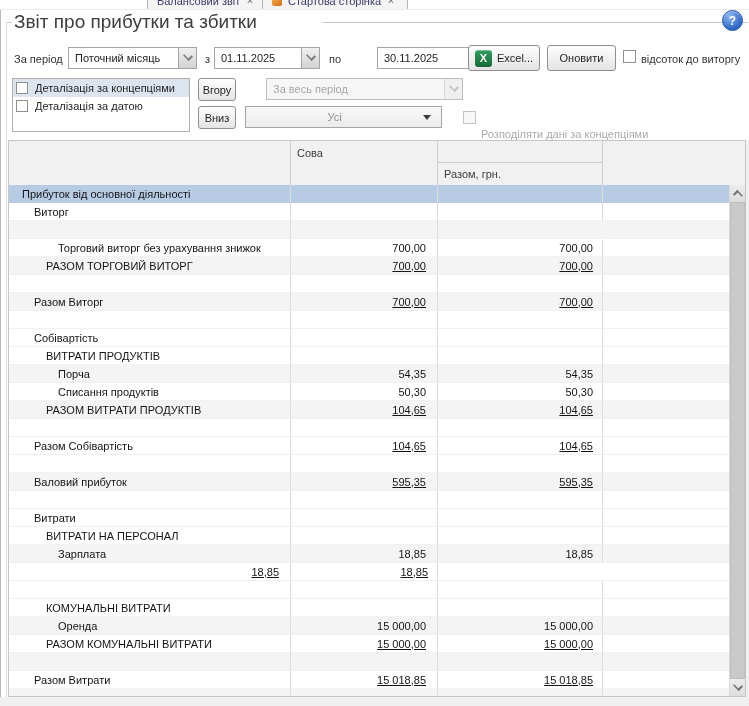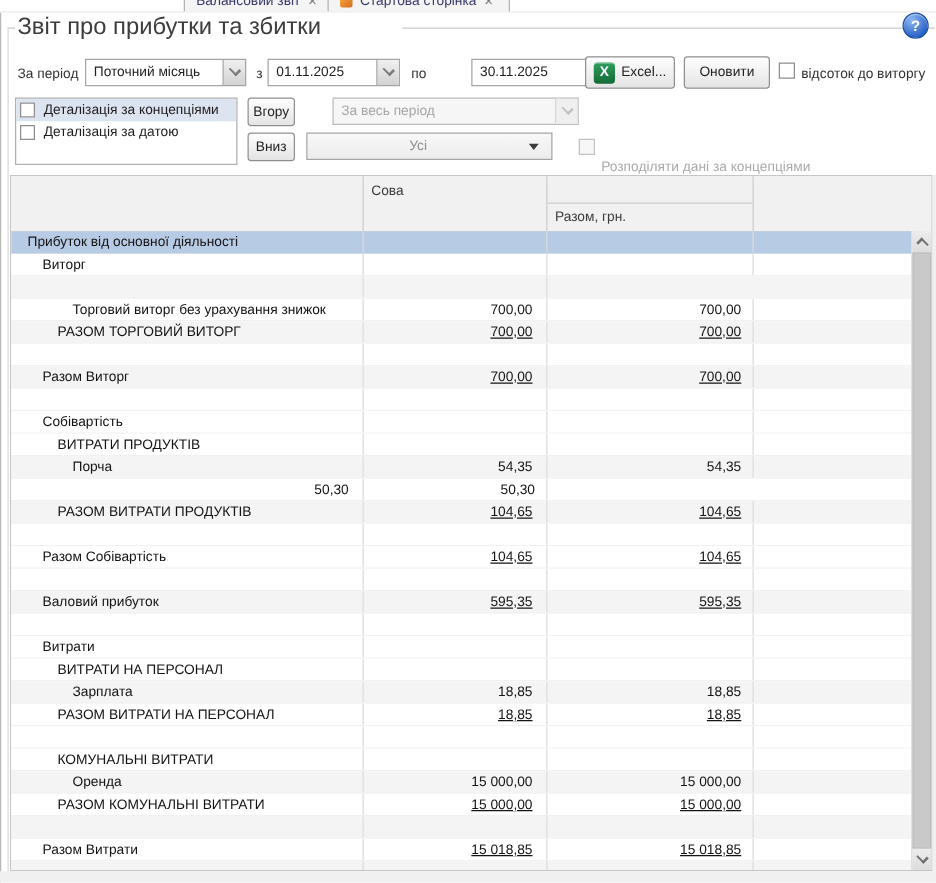--- a/index.html
+++ b/index.html
@@ -243,20 +243,21 @@
         <div class="c c3 num"></div>
         <div class="c c4"></div>
       </div>
       <div class="trow shade">
         <div class="c c1" style="padding-left: 49px;">Порча</div>
         <div class="c c2 num">54,35</div>
         <div class="c c3 num">54,35</div>
         <div class="c c4"></div>
       </div>
       <div class="trow">
+        <div class="c c1" style="padding-left: 49px;">Списання продуктів</div>
         <div class="c c2 num">50,30</div>
         <div class="c c3 num">50,30</div>
         <div class="c c4"></div>
       </div>
       <div class="trow shade">
         <div class="c c1" style="padding-left: 37px;">РАЗОМ ВИТРАТИ ПРОДУКТІВ</div>
         <div class="c c2 num u">104,65</div>
         <div class="c c3 num u">104,65</div>
         <div class="c c4"></div>
       </div>
@@ -302,21 +303,20 @@
         <div class="c c3 num"></div>
         <div class="c c4"></div>
       </div>
       <div class="trow shade">
         <div class="c c1" style="padding-left: 49px;">Зарплата</div>
         <div class="c c2 num">18,85</div>
         <div class="c c3 num">18,85</div>
         <div class="c c4"></div>
       </div>
       <div class="trow">
-        <div class="c c1" style="padding-left: 37px;">РАЗОМ ВИТРАТИ НА ПЕРСОНАЛ</div>
         <div class="c c2 num u">18,85</div>
         <div class="c c3 num u">18,85</div>
         <div class="c c4"></div>
       </div>
       <div class="trow">
         <div class="c c1"></div>
         <div class="c c2 num"></div>
         <div class="c c3 num"></div>
         <div class="c c4"></div>
       </div>

